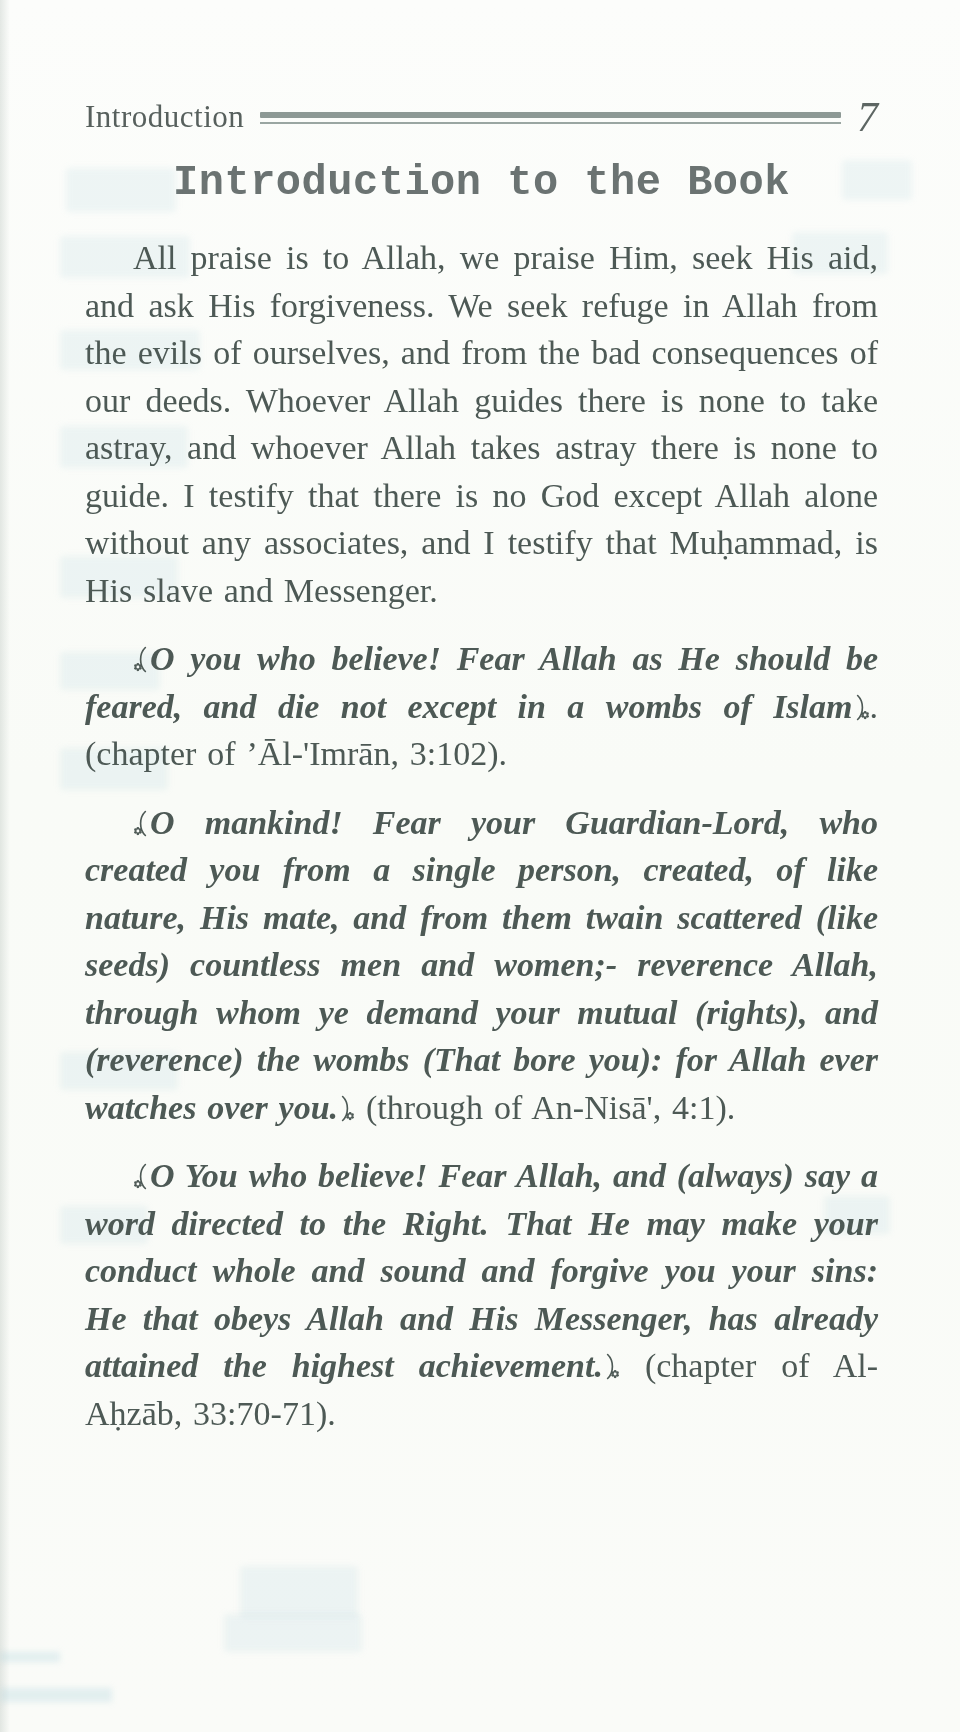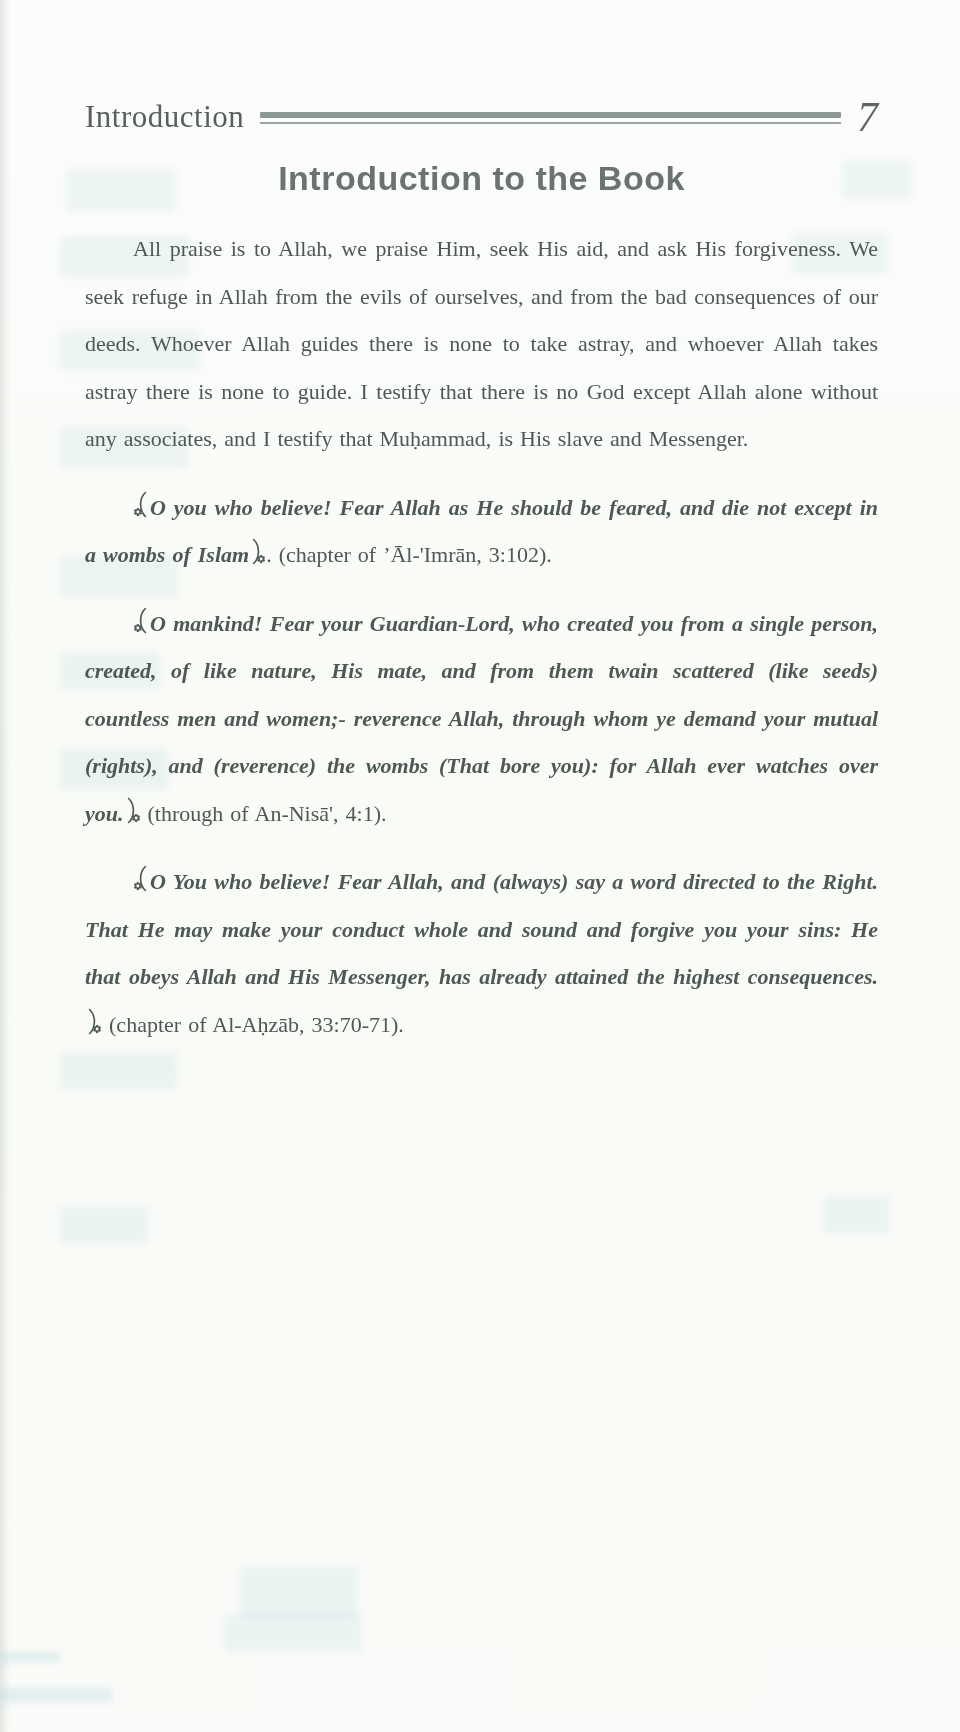--- a/index.html
+++ b/index.html
@@ -48,35 +48,35 @@
   .head-rule .bar-thick { height: 6px; background: #8d9995; border-radius: 1px; }
   .head-rule .bar-thin  { height: 2px; background: #9aa6a2; margin-top: 4px; }
   .head-num {
     font-size: 42px; font-style: italic; color: #5d6663; line-height: 1;
     white-space: nowrap;
   }
 
   .book-title {
     margin: 18px 0 0 0;
     text-align: center;
-    font-family: Liberation Sans, sans-serif;
+    font-family: Liberation Mono, monospace;
     font-weight: bold;
-    font-size: 34px;
+    font-size: 42px;
     color: #6b7372;
     letter-spacing: 0.5px;
   }
 
   .text-block {
     position: relative;
     margin-top: 27px;
     color: #4d5955;
   }
   .text-block p {
     margin: 0 0 21px 0;
-    font-size: 22px;
+    font-size: 34px;
     line-height: 47.5px;
     text-align: justify;
     text-indent: 48px;
     word-spacing: 0.07em;
   }
   .seg-roman { font-style: normal; font-weight: normal; }
   .seg-quote { font-weight: bold; font-style: italic; }
 
   .orn {
     width: 15px; height: 27px;
@@ -175,21 +175,21 @@
     <path d="M16.5 2 C8 10, 8 26, 16.5 34" fill="none" stroke="currentColor" stroke-width="2.2" stroke-linecap="round"></path>
     <g fill="currentColor">
       <circle cx="6.5" cy="24.4" r="1.9"></circle>
       <circle cx="9.6" cy="26.2" r="1.9"></circle>
       <circle cx="9.6" cy="29.8" r="1.9"></circle>
       <circle cx="6.5" cy="31.6" r="1.9"></circle>
       <circle cx="3.4" cy="29.8" r="1.9"></circle>
       <circle cx="3.4" cy="26.2" r="1.9"></circle>
     </g>
     <circle cx="6.5" cy="28" r="1.3" fill="#fafbf8"></circle>
-  </svg><span class="seg-quote">O You who believe! Fear Allah, and (always) say a word directed to the Right. That He may make your conduct whole and sound and forgive you your sins: He that obeys Allah and His Messenger, has already attained the highest consequences.</span><svg class="orn orn-close" viewBox="0 0 20 36" aria-hidden="true">
+  </svg><span class="seg-quote">O You who believe! Fear Allah, and (always) say a word directed to the Right. That He may make your conduct whole and sound and forgive you your sins: He that obeys Allah and His Messenger, has already attained the highest achievement.</span><svg class="orn orn-close" viewBox="0 0 20 36" aria-hidden="true">
     <path d="M3.5 2 C12 10, 12 26, 3.5 34" fill="none" stroke="currentColor" stroke-width="2.2" stroke-linecap="round"></path>
     <g fill="currentColor">
       <circle cx="13.5" cy="24.4" r="1.9"></circle>
       <circle cx="16.6" cy="26.2" r="1.9"></circle>
       <circle cx="16.6" cy="29.8" r="1.9"></circle>
       <circle cx="13.5" cy="31.6" r="1.9"></circle>
       <circle cx="10.4" cy="29.8" r="1.9"></circle>
       <circle cx="10.4" cy="26.2" r="1.9"></circle>
     </g>
     <circle cx="13.5" cy="28" r="1.3" fill="#fafbf8"></circle>

